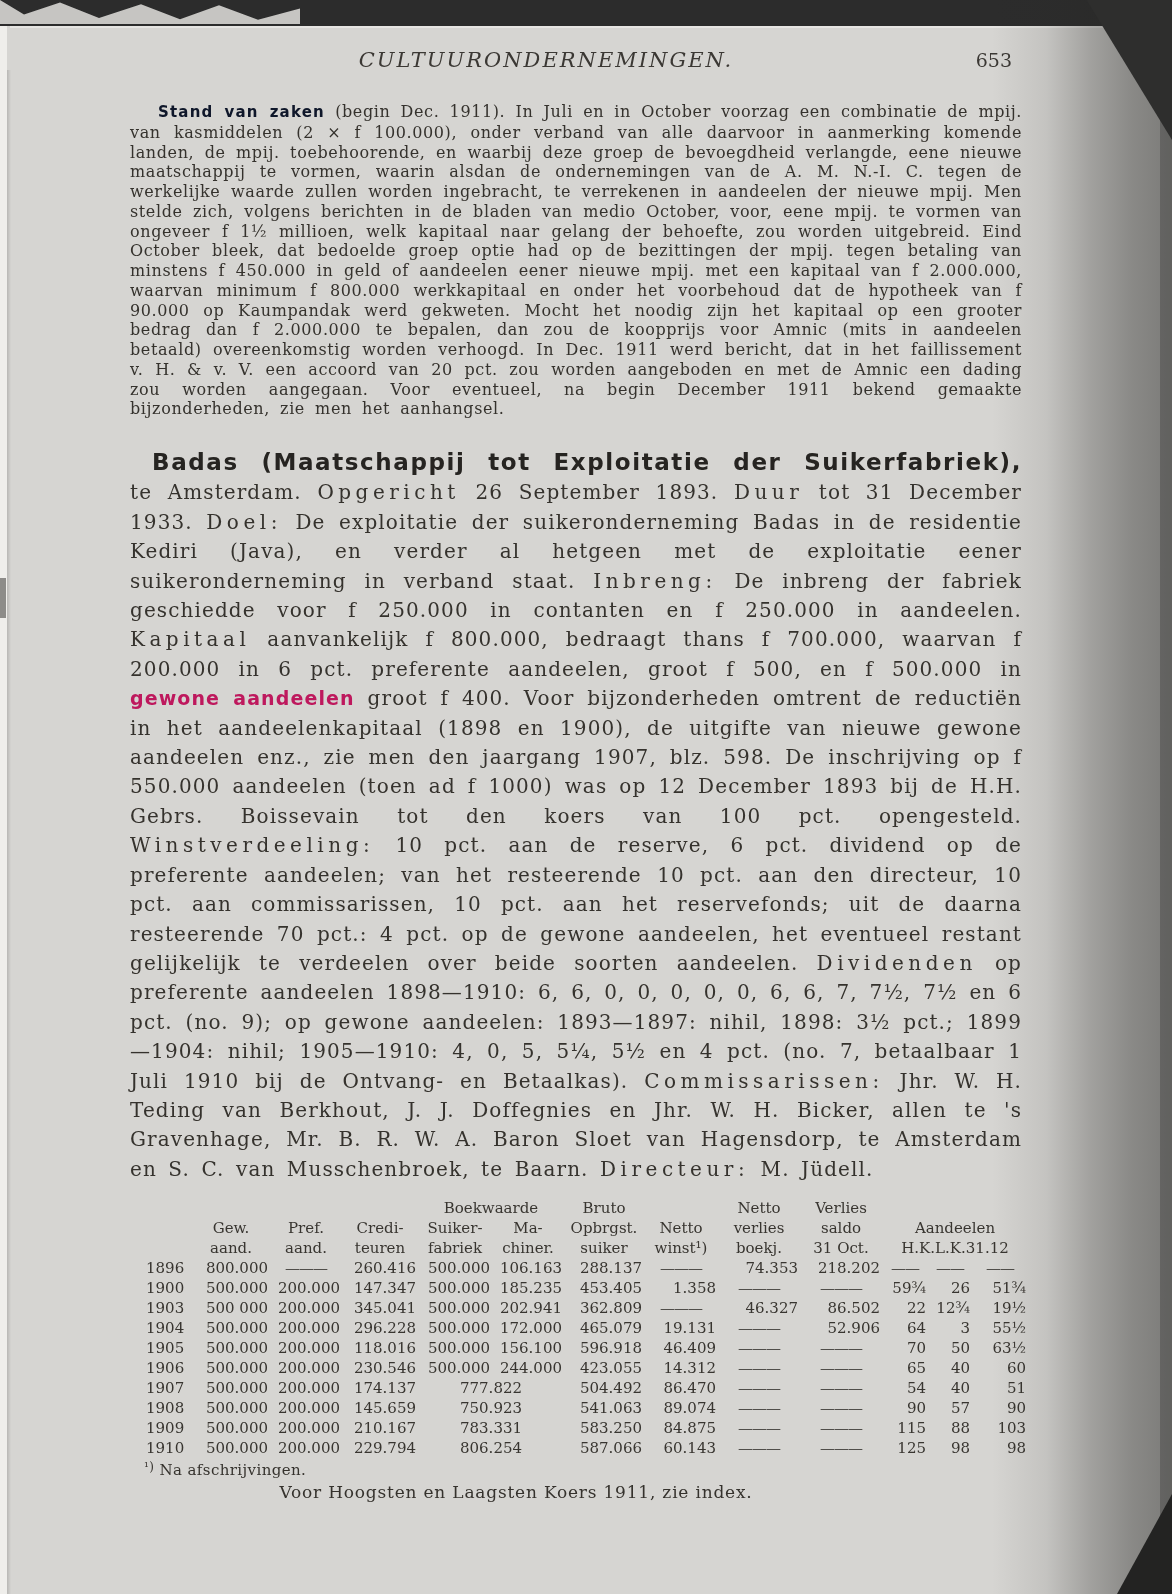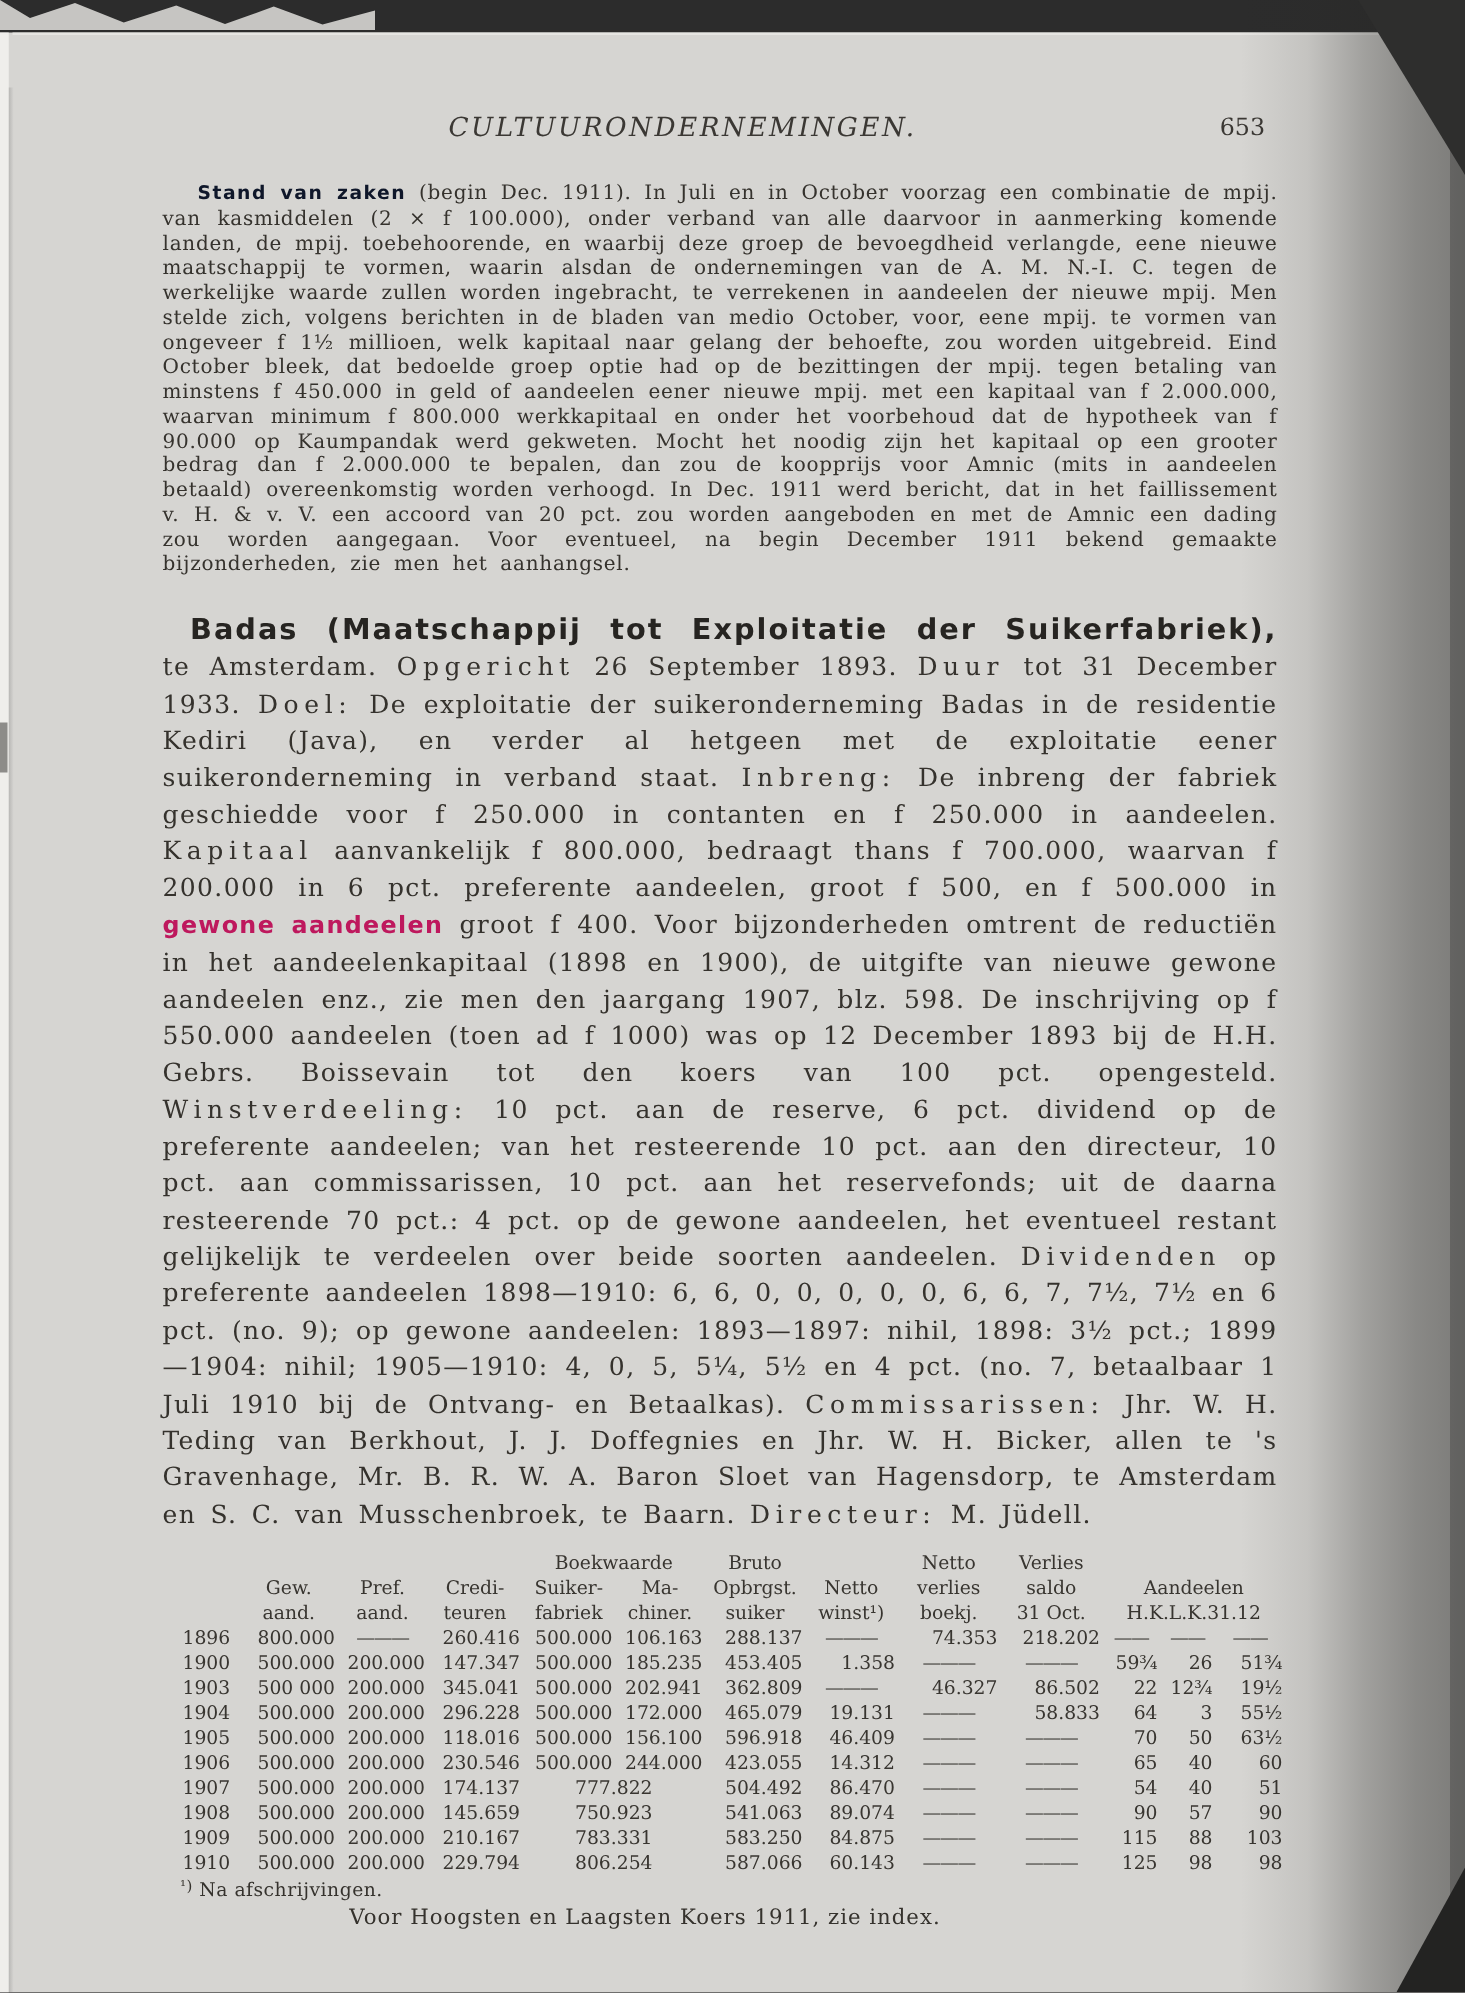--- a/index.html
+++ b/index.html
@@ -16,21 +16,21 @@
   .left-mark{position:absolute;left:0;top:578px;width:6px;height:40px;background:#8d8c89;}
   .binding{position:absolute;right:0;top:0;width:180px;height:1594px;
       background:linear-gradient(to right,rgba(40,40,38,0) 0%,rgba(40,40,38,0.10) 30%,
                  rgba(40,40,38,0.30) 55%,rgba(40,40,38,0.44) 78%,rgba(40,40,38,0.52) 100%);}
   .right-strip{position:absolute;right:0;top:0;width:12px;height:1594px;background:rgba(20,20,20,0.25);}
   .corner-tr{position:absolute;right:0;top:0;width:95px;height:140px;background:#2e2e2d;
       clip-path:polygon(10% 0,100% 0,100% 100%);}
   .corner-br{position:absolute;right:0;bottom:0;width:55px;height:100px;background:#232322;
       clip-path:polygon(100% 0,100% 100%,0 100%);}
   
-  .content{position:absolute;left:130px;top:0;width:892px;padding-top:90px;}
+  .content{position:absolute;left:130px;top:0;width:892px;padding-top:48px;}
   .running-row{position:relative;height:34px;margin-bottom:20px;}
   .running-head{position:absolute;left:0;right:60px;text-align:center;font-style:italic;
       font-size:21px;letter-spacing:2px;color:#3b3834;}
   .page-number{position:absolute;right:10px;top:1px;font-size:19px;color:#3b3834;}
   p{margin:0;text-align:justify;}
   .small-par{font-size:16px;line-height:19.75px;letter-spacing:0.6px;word-spacing:4.5px;
       text-indent:28px;margin-bottom:29px;}
   .small-par .lead{font-family:"DejaVu Sans", sans-serif;font-size:15px;letter-spacing:1.2px;
       color:#0f172a;}
   .large-par{font-size:20px;line-height:29.4px;letter-spacing:1.1px;word-spacing:4px;
@@ -172,21 +172,21 @@
           <tr>
             <td class="year">1904</td>
             <td>500.000</td>
             <td>200.000</td>
             <td>296.228</td>
             <td>500.000</td>
             <td>172.000</td>
             <td>465.079</td>
             <td>19.131</td>
             <td class="dash">———</td>
-            <td>58.833</td>
+            <td>52.906</td>
             <td>64</td>
             <td>3</td>
             <td>55½</td>
           </tr>
           <tr>
             <td class="year">1905</td>
             <td>500.000</td>
             <td>200.000</td>
             <td>118.016</td>
             <td>500.000</td>

